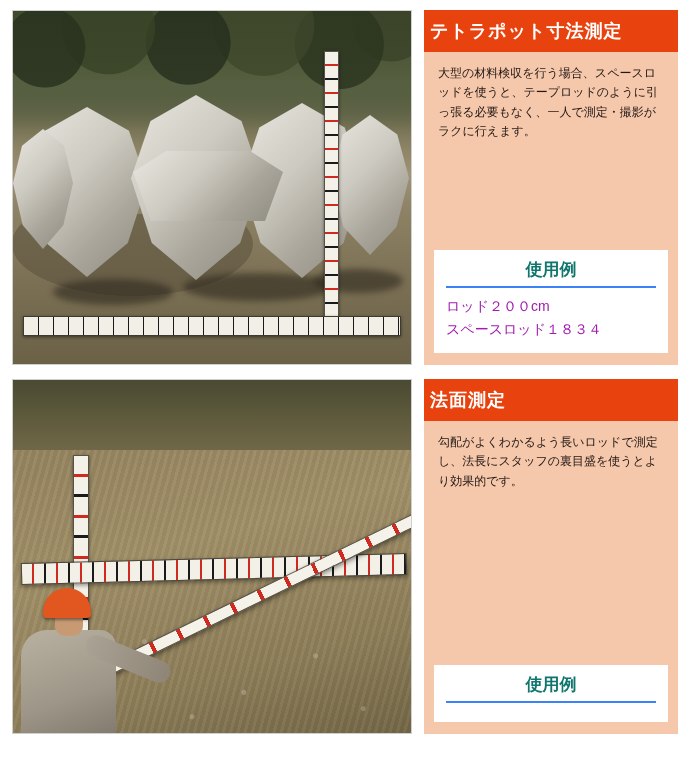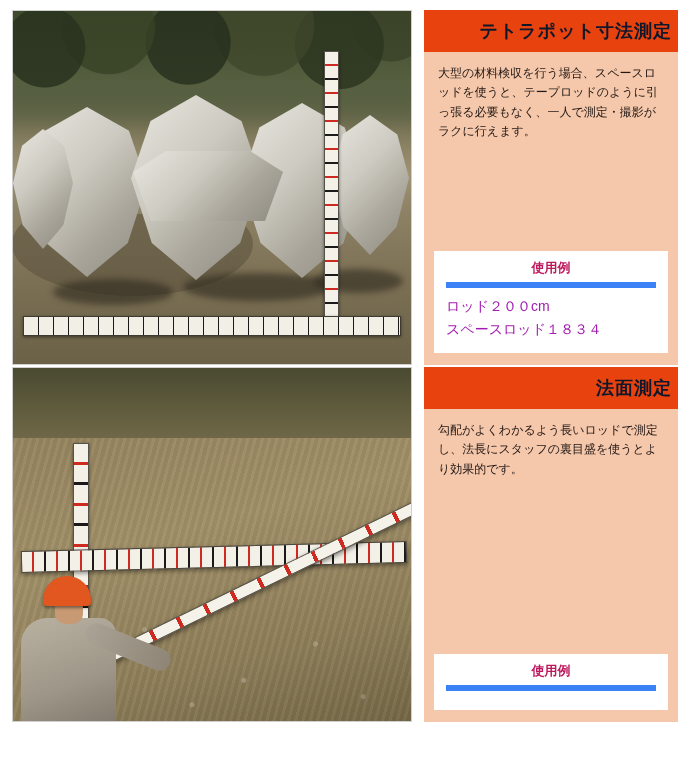--- a/index.html
+++ b/index.html
@@ -20,21 +20,21 @@
     box-sizing: border-box;
     padding: 10px 12px;
   }
   .section {
     display: flex;
     gap: 12px;
     width: 666px;
     box-sizing: border-box;
   }
   .section + .section {
-    margin-top: 2px;
+    margin-top: 14px;
     border-radius: 12px;
   }
   
   .photo {
     width: 400px;
     height: 355px;
     position: relative;
     overflow: hidden;
     border: 1px solid #cfcfcf;
     box-sizing: border-box;
@@ -219,46 +219,46 @@
   .panel {
     width: 254px;
     flex: 0 0 auto;
     background: #f5c8ab;
     box-sizing: border-box;
     display: flex;
     flex-direction: column;
   }
   .panel-head {
     background: #e8420f;
-    color: #0f172a;
+    color: #ffffff;
     font-size: 18px;
     font-weight: bold;
-    text-align: right;
+    text-align: left;
     padding: 9px 6px;
     letter-spacing: 1px;
   }
   .panel-body {
     padding: 12px 14px 6px 14px;
     font-size: 12px;
     line-height: 1.62;
     color: #231815;
   }
   .usage-box {
     margin: 6px 10px 12px 10px;
     background: #ffffff;
     padding: 8px 12px 12px 12px;
     box-sizing: border-box;
   }
   .usage-title {
     text-align: center;
-    color: #be185d;
-    font-size: 13px;
+    color: #0f766e;
+    font-size: 17px;
     font-weight: bold;
     padding-bottom: 5px;
-    border-bottom: 6px solid #3b82f6;
+    border-bottom: 2px solid #3b82f6;
     margin-bottom: 7px;
   }
   .usage-list {
     list-style: none;
     margin: 0;
     padding: 0;
     font-size: 14px;
     line-height: 1.65;
     color: #a21caf;
   }

